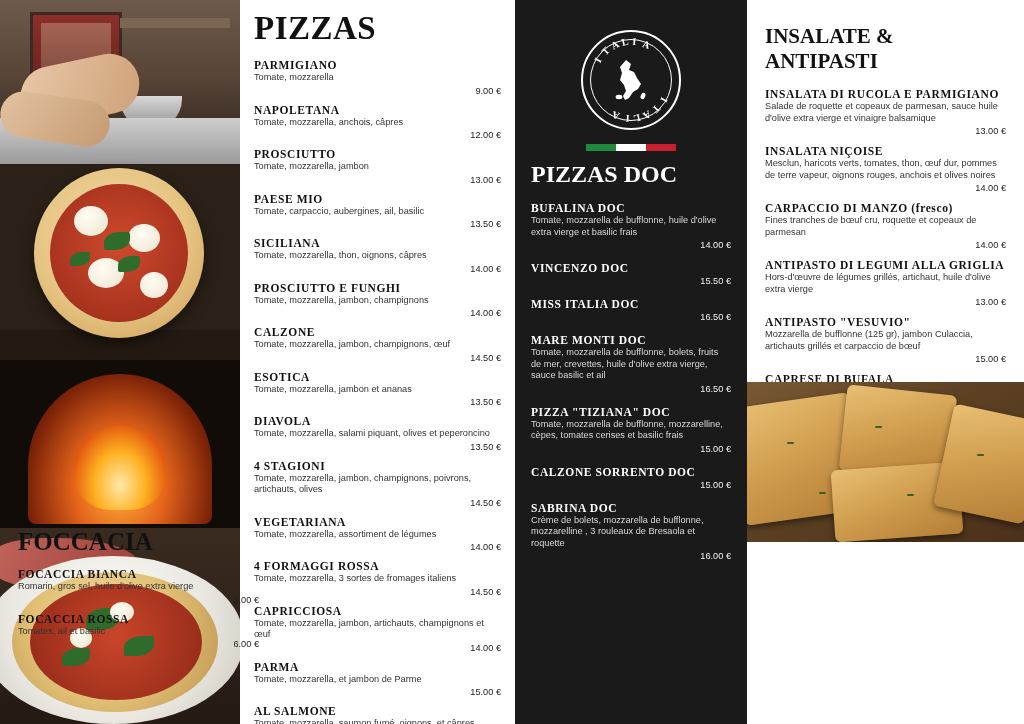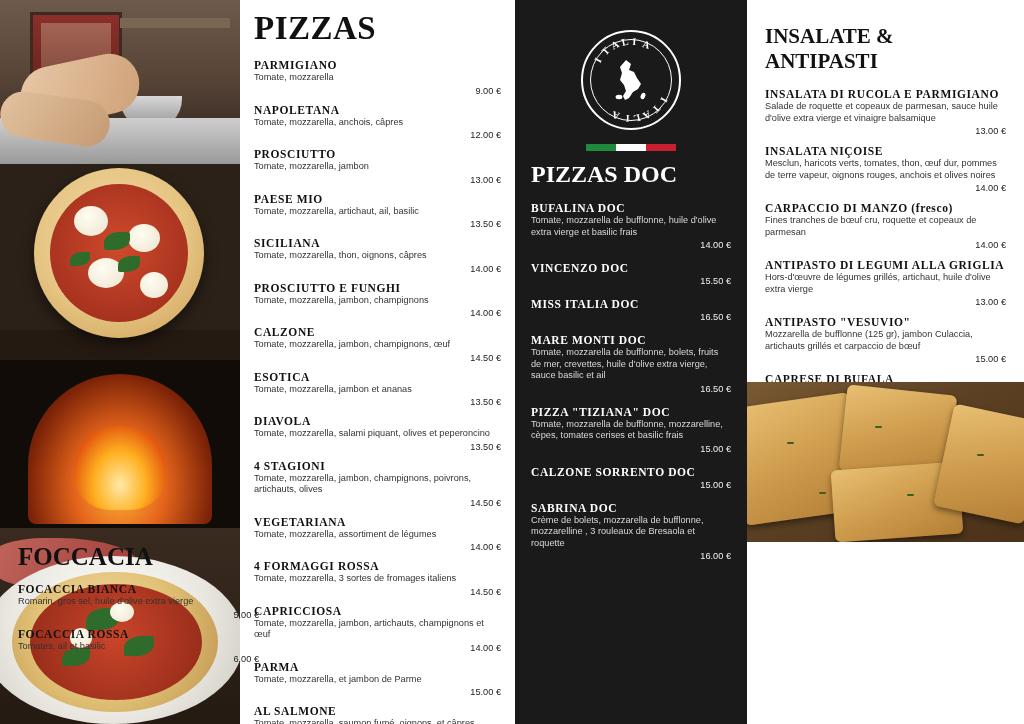--- a/index.html
+++ b/index.html
@@ -96,21 +96,21 @@
   .ins-block h1{font-family:"Liberation Serif", serif;font-size:21px;margin:24px 0 14px 0;color:#111;}
   .ins-block .item{margin-bottom:9px;}
   .focc-photo{position:absolute;left:747px;top:382px;width:277px;height:160px;overflow:hidden;
     background:#6b4a26;}
   .fp-board{position:absolute;left:0;top:0;width:277px;height:160px;
     background:linear-gradient(150deg,#7a5a34 0%,#5d4224 40%,#4a3119 100%);}
   .fp-bread{position:absolute;border-radius:6px;
     background:linear-gradient(160deg,#e8bf73 0%,#d2a051 45%,#b47f36 100%);
     box-shadow:0 3px 6px rgba(0,0,0,.45);}
   .fp-herb{position:absolute;width:7px;height:2px;background:#3e5e28;border-radius:2px;}
-  .focc-block{position:absolute;left:0;top:529px;width:277px;height:182px;padding:0 18px;box-sizing:border-box;}
+  .focc-block{position:absolute;left:0;top:514px;width:277px;height:182px;padding:0 18px;box-sizing:border-box;}
   .focc-block h1{font-family:"Liberation Serif", serif;font-size:25px;margin:14px 0 12px 0;color:#111;}
 
   .col-doc .price, .price{font-variant-numeric:tabular-nums;}
 </style>
 </head>
 <body>
 
 <div class="page">
 
   <div class="col-photos">
@@ -164,21 +164,21 @@
       <div class="desc">Tomate, mozzarella, anchois, câpres</div>
       <div class="price">12.00 €</div>
     </div>
     <div class="item">
       <div class="name">PROSCIUTTO</div>
       <div class="desc">Tomate, mozzarella, jambon</div>
       <div class="price">13.00 €</div>
     </div>
     <div class="item">
       <div class="name">PAESE MIO</div>
-      <div class="desc">Tomate, mozzarella, artichaut, ail, basilic</div>
+      <div class="desc">Tomate, carpaccio, aubergines, ail, basilic</div>
       <div class="price">13.50 €</div>
     </div>
     <div class="item">
       <div class="name">SICILIANA</div>
       <div class="desc">Tomate, mozzarella, thon, oignons, câpres</div>
       <div class="price">14.00 €</div>
     </div>
     <div class="item">
       <div class="name">PROSCIUTTO E FUNGHI</div>
       <div class="desc">Tomate, mozzarella, jambon, champignons</div>

